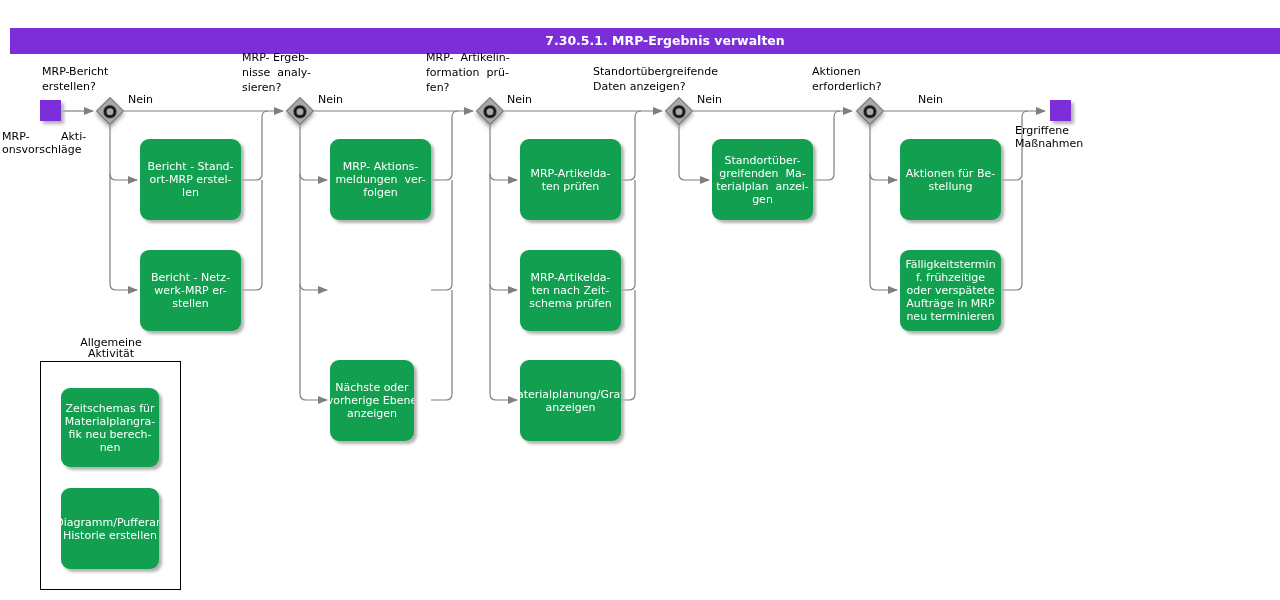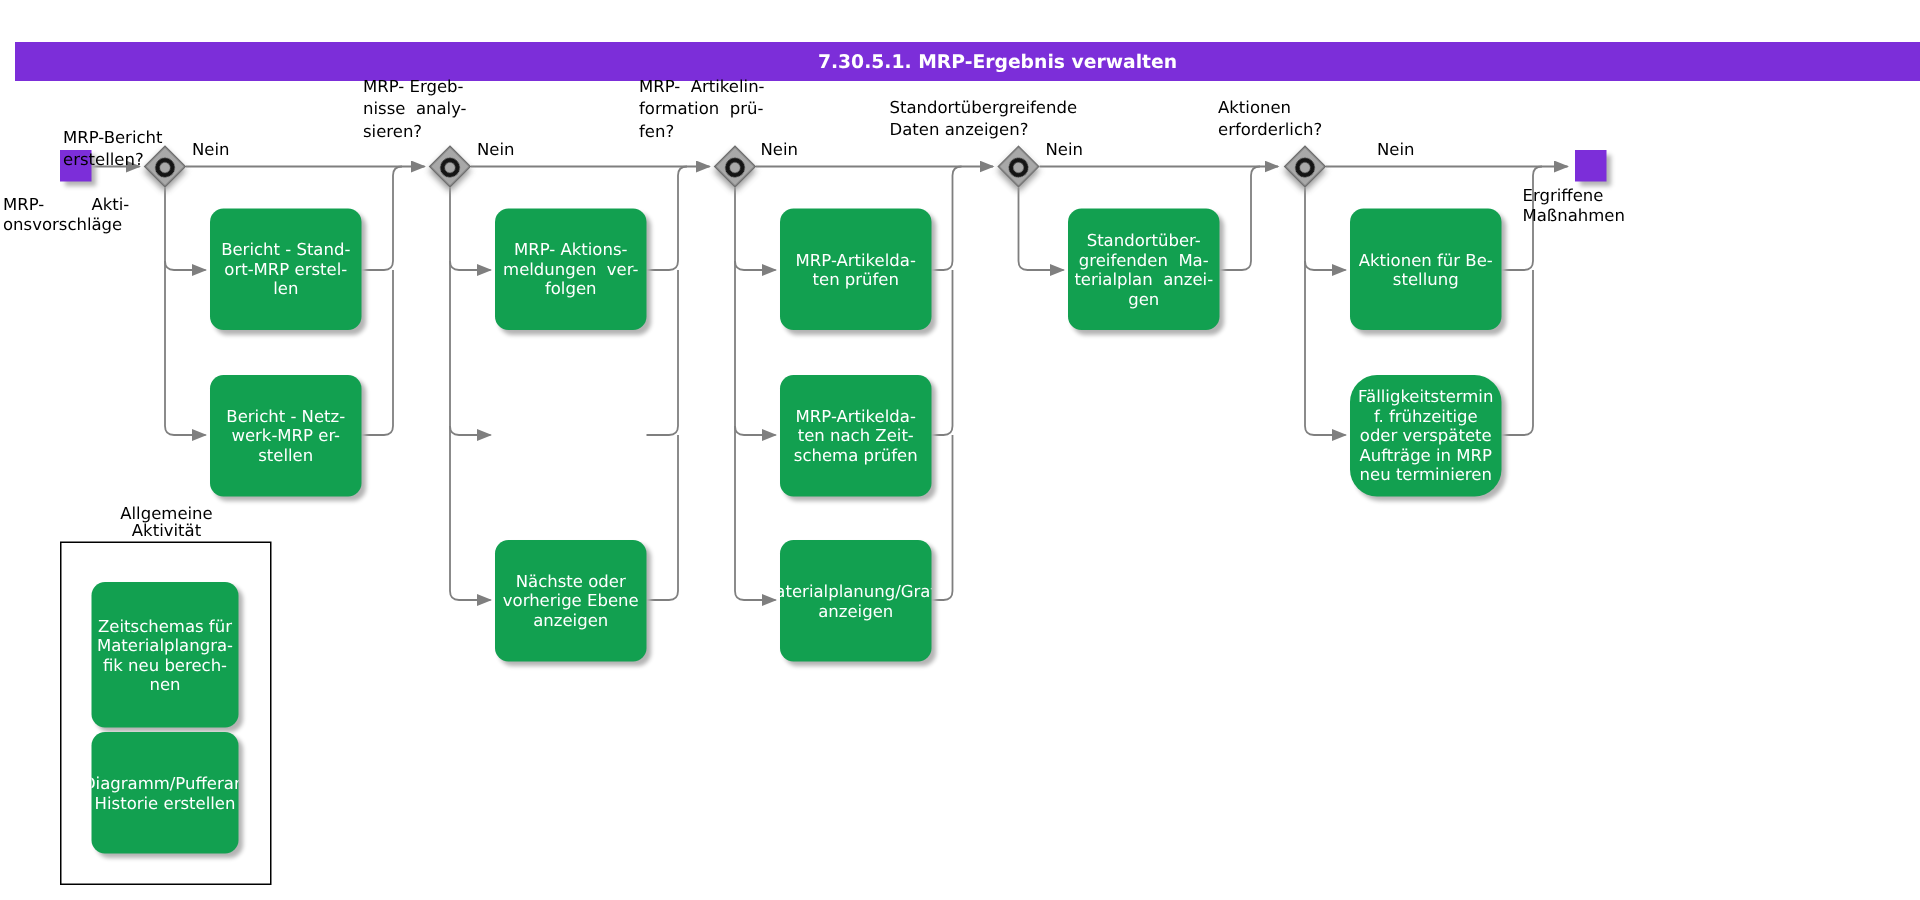--- a/index.html
+++ b/index.html
@@ -111,21 +111,21 @@
   <div class="lbl lbl-tight" style="left:2px;top:130px;width:88px;">MRP-         Akti-
 onsvorschläge</div>
 
   <div class="event-square" style="left:1050px;top:100px;"></div>
   <div class="lbl lbl-tight" style="left:1015px;top:124px;width:90px;">Ergriffene
 Maßnahmen</div>
 
   <div class="gw" style="left:100px;top:101px;">
     <div class="gw-ring" style="transform:rotate(-45deg);"></div>
   </div>
-  <div class="lbl" style="left:42px;top:64px;width:130px;margin-top:20px;">MRP-Bericht
+  <div class="lbl" style="left:42px;top:64px;width:130px;">MRP-Bericht
 erstellen?</div>
   <div class="nein" style="left:128px;top:93px;">Nein</div>
 
   <div class="gw" style="left:290px;top:101px;">
     <div class="gw-ring" style="transform:rotate(-45deg);"></div>
   </div>
   <div class="lbl" style="left:242px;top:50px;width:110px;">MRP- Ergeb-
 nisse  analy-
 sieren?</div>
   <div class="nein" style="left:318px;top:93px;">Nein</div>
@@ -161,21 +161,21 @@
     <div class="nlabel">MRP- Aktions-
 meldungen  ver-
 folgen</div>
   </div>
 
   <div class="node" style="left:140px;top:250px;width:101px;height:81px;">
     <div class="nlabel">Bericht - Netz-
 werk-MRP er-
 stellen</div>
   </div>
-  <div class="node" style="left:330px;top:360px;width:101px;height:81px;">
+  <div class="node" style="left:330px;top:360px;width:84px;height:81px;">
     <div class="nlabel">Nächste oder
 vorherige Ebene
 anzeigen</div>
   </div>
 
   <div class="node" style="left:520px;top:139px;width:101px;height:81px;">
     <div class="nlabel">MRP-Artikelda-
 ten prüfen</div>
   </div>
   <div class="node" style="left:520px;top:250px;width:101px;height:81px;">
@@ -192,32 +192,32 @@
     <div class="nlabel">Standortüber-
 greifenden  Ma-
 terialplan  anzei-
 gen</div>
   </div>
 
   <div class="node" style="left:900px;top:139px;width:101px;height:81px;">
     <div class="nlabel">Aktionen für Be-
 stellung</div>
   </div>
-  <div class="node" style="left:900px;top:250px;width:101px;height:81px;border-radius:18px;">
+  <div class="node" style="left:900px;top:250px;width:101px;height:81px;">
     <div class="nlabel">Fälligkeitstermin
 f. frühzeitige
 oder verspätete
 Aufträge in MRP
 neu terminieren</div>
   </div>
 
   <div class="group-label" style="left:61px;top:337px;width:100px;height:22px;">Allgemeine
 Aktivität</div>
   <div class="group-rect" style="left:40px;top:361px;width:141px;height:229px;"></div>
-  <div class="node" style="left:61px;top:388px;width:98px;height:97px;">
+  <div class="node" style="left:61px;top:388px;width:98px;height:79px;">
     <div class="nlabel">Zeitschemas für
 Materialplangra-
 fik neu berech-
 nen</div>
   </div>
   <div class="node" style="left:61px;top:488px;width:98px;height:81px;">
     <div class="nlabel">Diagramm/Pufferart
 Historie erstellen</div>
   </div>
 

